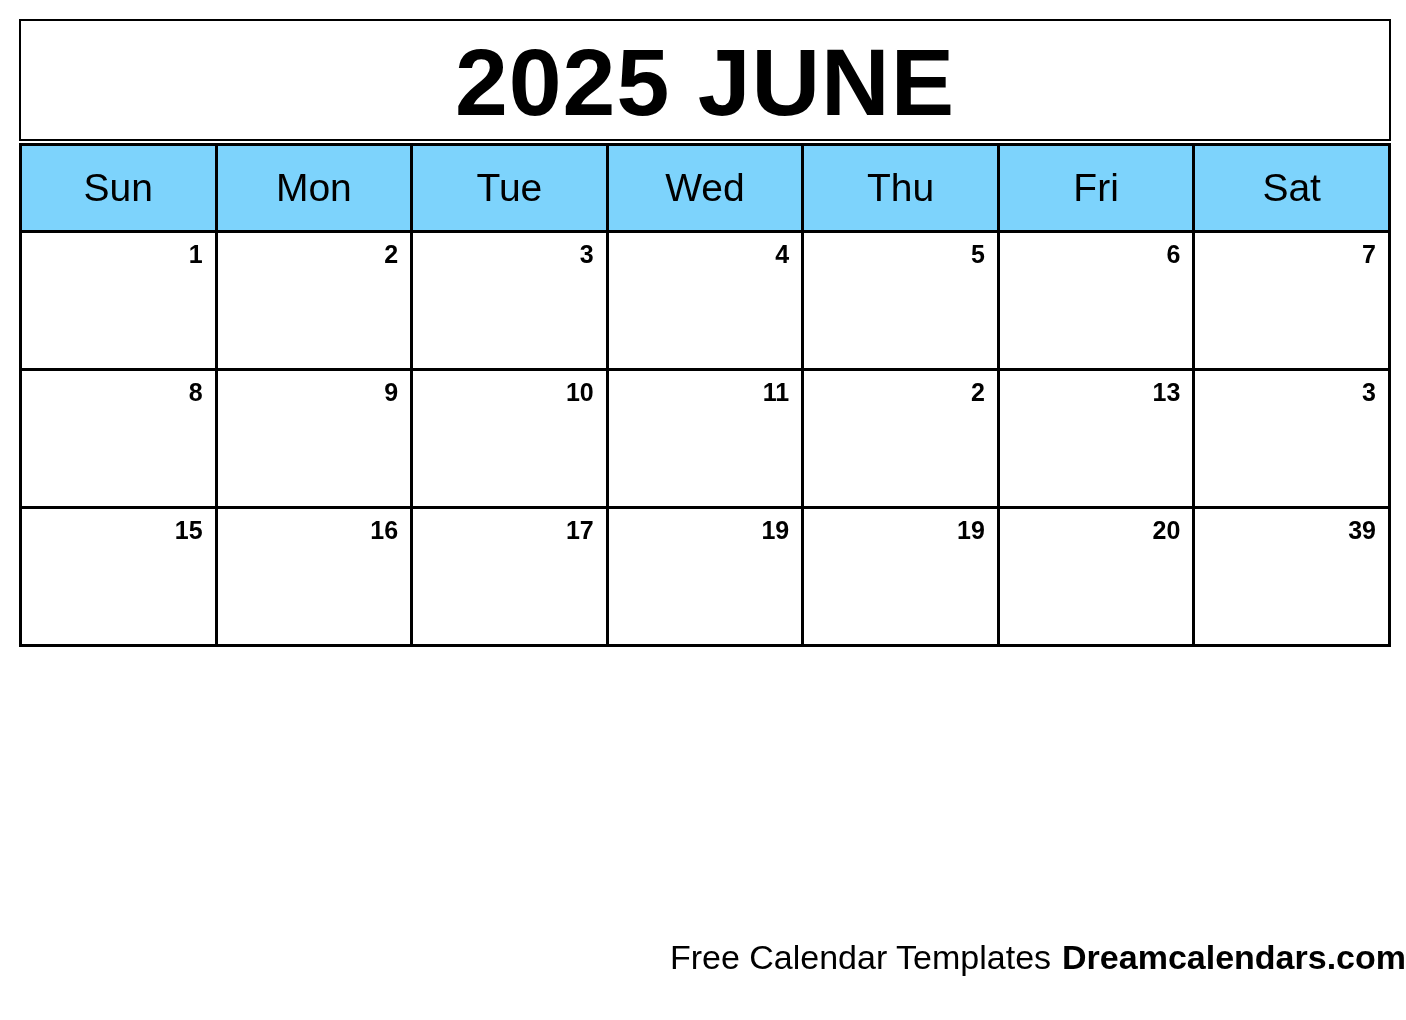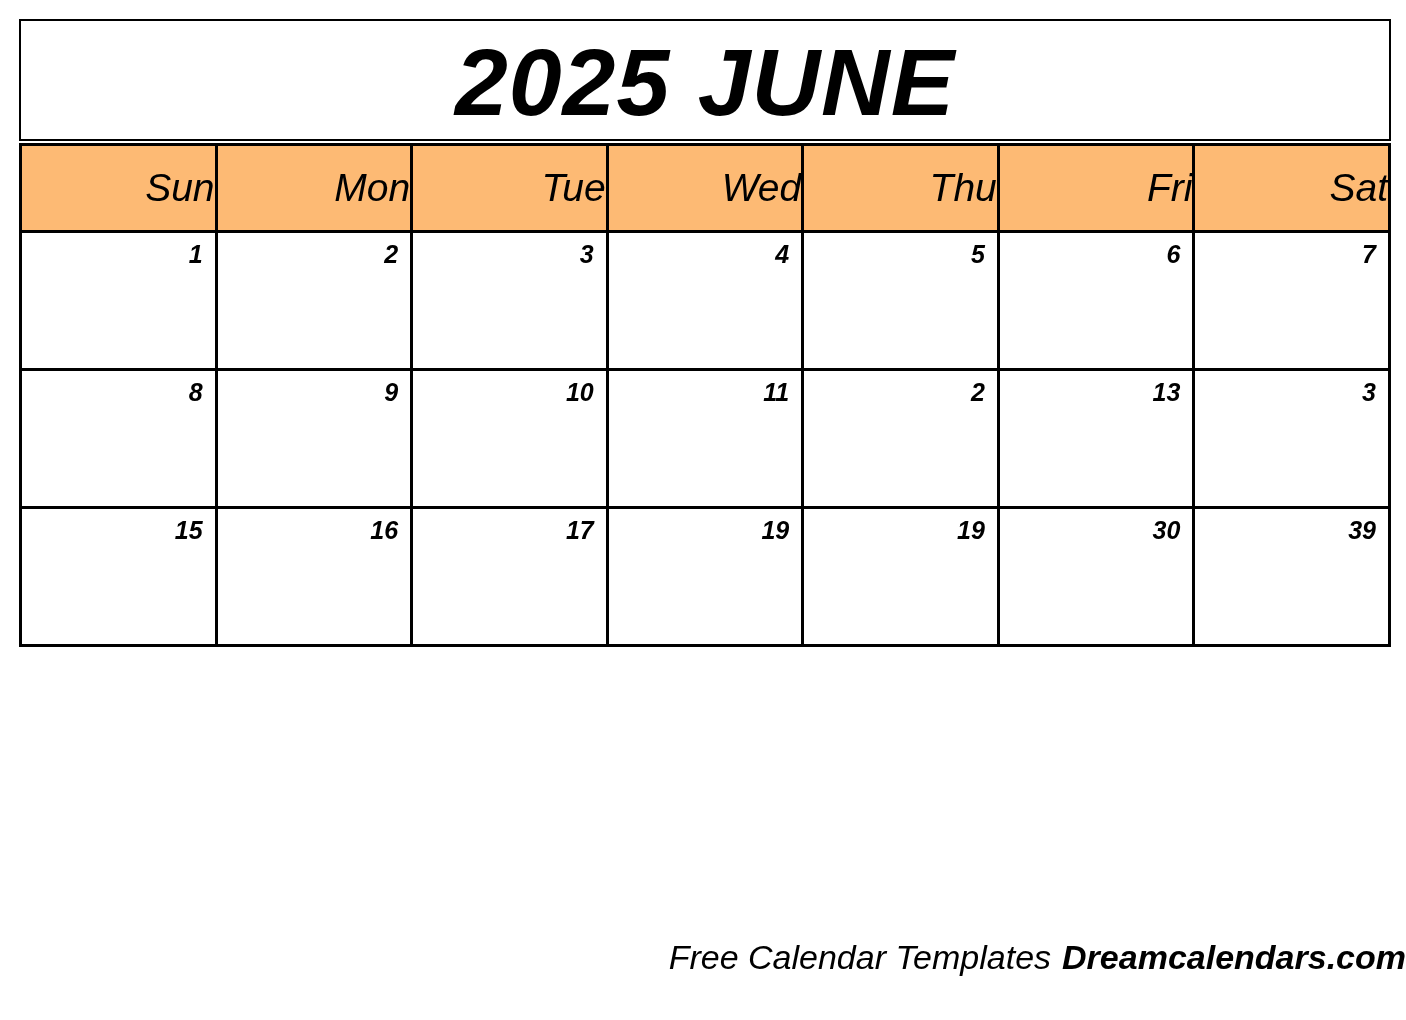--- a/index.html
+++ b/index.html
@@ -7,21 +7,20 @@
     width: 1406px; height: 1020px;
     background: #ffffff;
     font-family: "Liberation Sans", sans-serif;
     color: #000000;
     overflow: hidden;
   }
   .page {
     position: relative;
     width: 1406px; height: 840px;
     background: #ffffff;
-    font-style: italic;
   }
   .title-box {
     position: absolute;
     left: 19px; top: 19px;
     width: 1372px; height: 122px;
     border: 2px solid #000000;
     display: flex;
     align-items: center;
     justify-content: center;
     background: #ffffff;
@@ -36,25 +35,25 @@
   }
   table.calendar {
     position: absolute;
     left: 19px; top: 143px;
     width: 1372px;
     border-collapse: collapse;
     table-layout: fixed;
   }
   table.calendar th {
     height: 87px;
-    background: #fdba74;
+    background: #7dd3fc;
     border: 3px solid #000000;
     font-size: 39px;
     font-weight: normal;
-    text-align: right;
+    text-align: center;
     vertical-align: middle;
   }
   table.calendar td {
     height: 138px;
     background: #ffffff;
     border: 3px solid #000000;
     vertical-align: top;
     text-align: right;
     padding: 8px 12px 0 0;
   }
@@ -115,21 +114,21 @@
         <td><span class="num">2</span></td>
         <td><span class="num">13</span></td>
         <td><span class="num">3</span></td>
       </tr>
       <tr>
         <td><span class="num">15</span></td>
         <td><span class="num">16</span></td>
         <td><span class="num">17</span></td>
         <td><span class="num">19</span></td>
         <td><span class="num">19</span></td>
-        <td><span class="num">30</span></td>
+        <td><span class="num">20</span></td>
         <td><span class="num">39</span></td>
       </tr>
     </tbody>
   </table>
 
   <div class="footer">
     <span>Free Calendar Templates</span><span class="site">Dreamcalendars.com</span>
   </div>
 
 </div>

